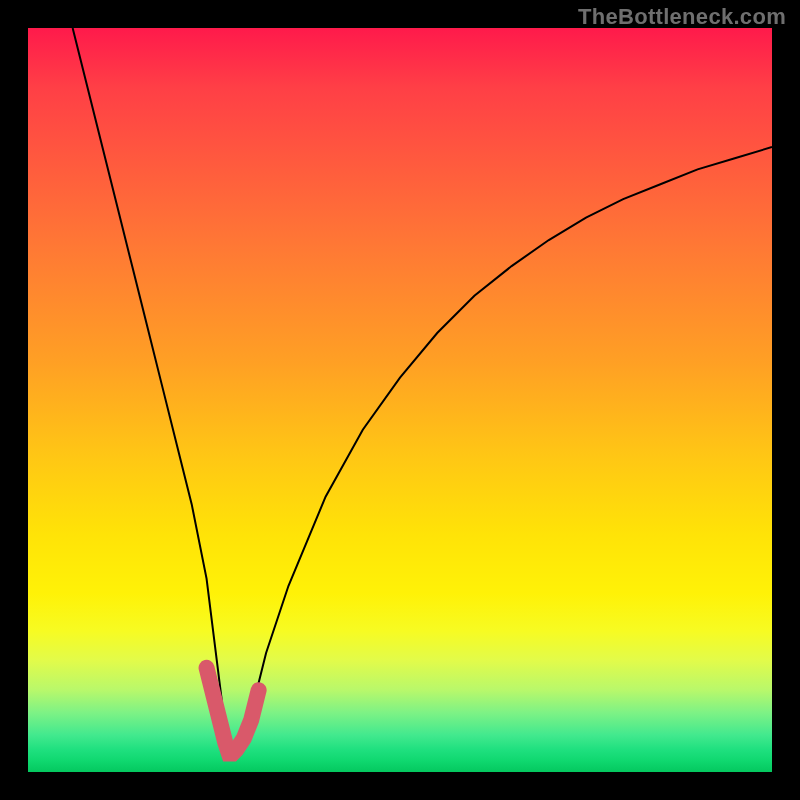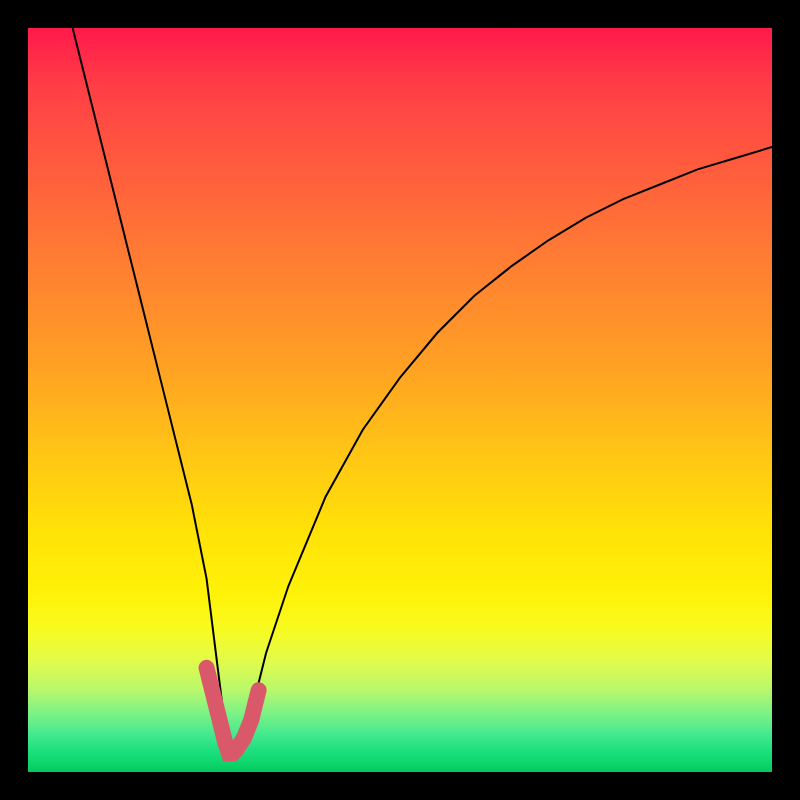--- a/index.html
+++ b/index.html
@@ -68,20 +68,21 @@
     stroke-width: 16;
     stroke-linecap: round;
     fill: none;
   }
 </style>
 </head>
 <body>
 
 <div class="frame">
 
+  <div class="watermark">TheBottleneck.com</div>
 
   <div class="plot-area">
 
     <svg class="curve" viewBox="0 0 744 744" preserveAspectRatio="none">
       <path id="main-curve" fill="none" stroke="#000" stroke-width="2" d="M44.64 0.00 L59.52 59.52 L74.40 119.04 L89.28 178.56 L104.16 238.08 L119.04 297.60 L133.92 357.12 L148.80 416.64 L163.68 476.16 L178.56 550.56 L193.44 669.60 L197.16 714.24 L200.88 725.40 L208.32 725.40 L215.76 714.24 L223.20 684.48 L238.08 624.96 L260.40 558.00 L297.60 468.72 L334.80 401.76 L372.00 349.68 L409.20 305.04 L446.40 267.84 L483.60 238.08 L520.80 212.04 L558.00 189.72 L595.20 171.12 L632.40 156.24 L669.60 141.36 L706.80 130.20 L744.00 119.04"></path>
     </svg>
 
     <svg class="curve highlight" viewBox="0 0 744 744" preserveAspectRatio="none">
       <path id="highlight-curve" d="M178.56 639.84 L186.00 669.60 L193.44 699.36 L197.16 714.24 L200.88 725.40 L204.60 725.40 L208.32 721.68 L215.76 710.52 L223.20 691.92 L230.64 662.16"></path>
     </svg>

